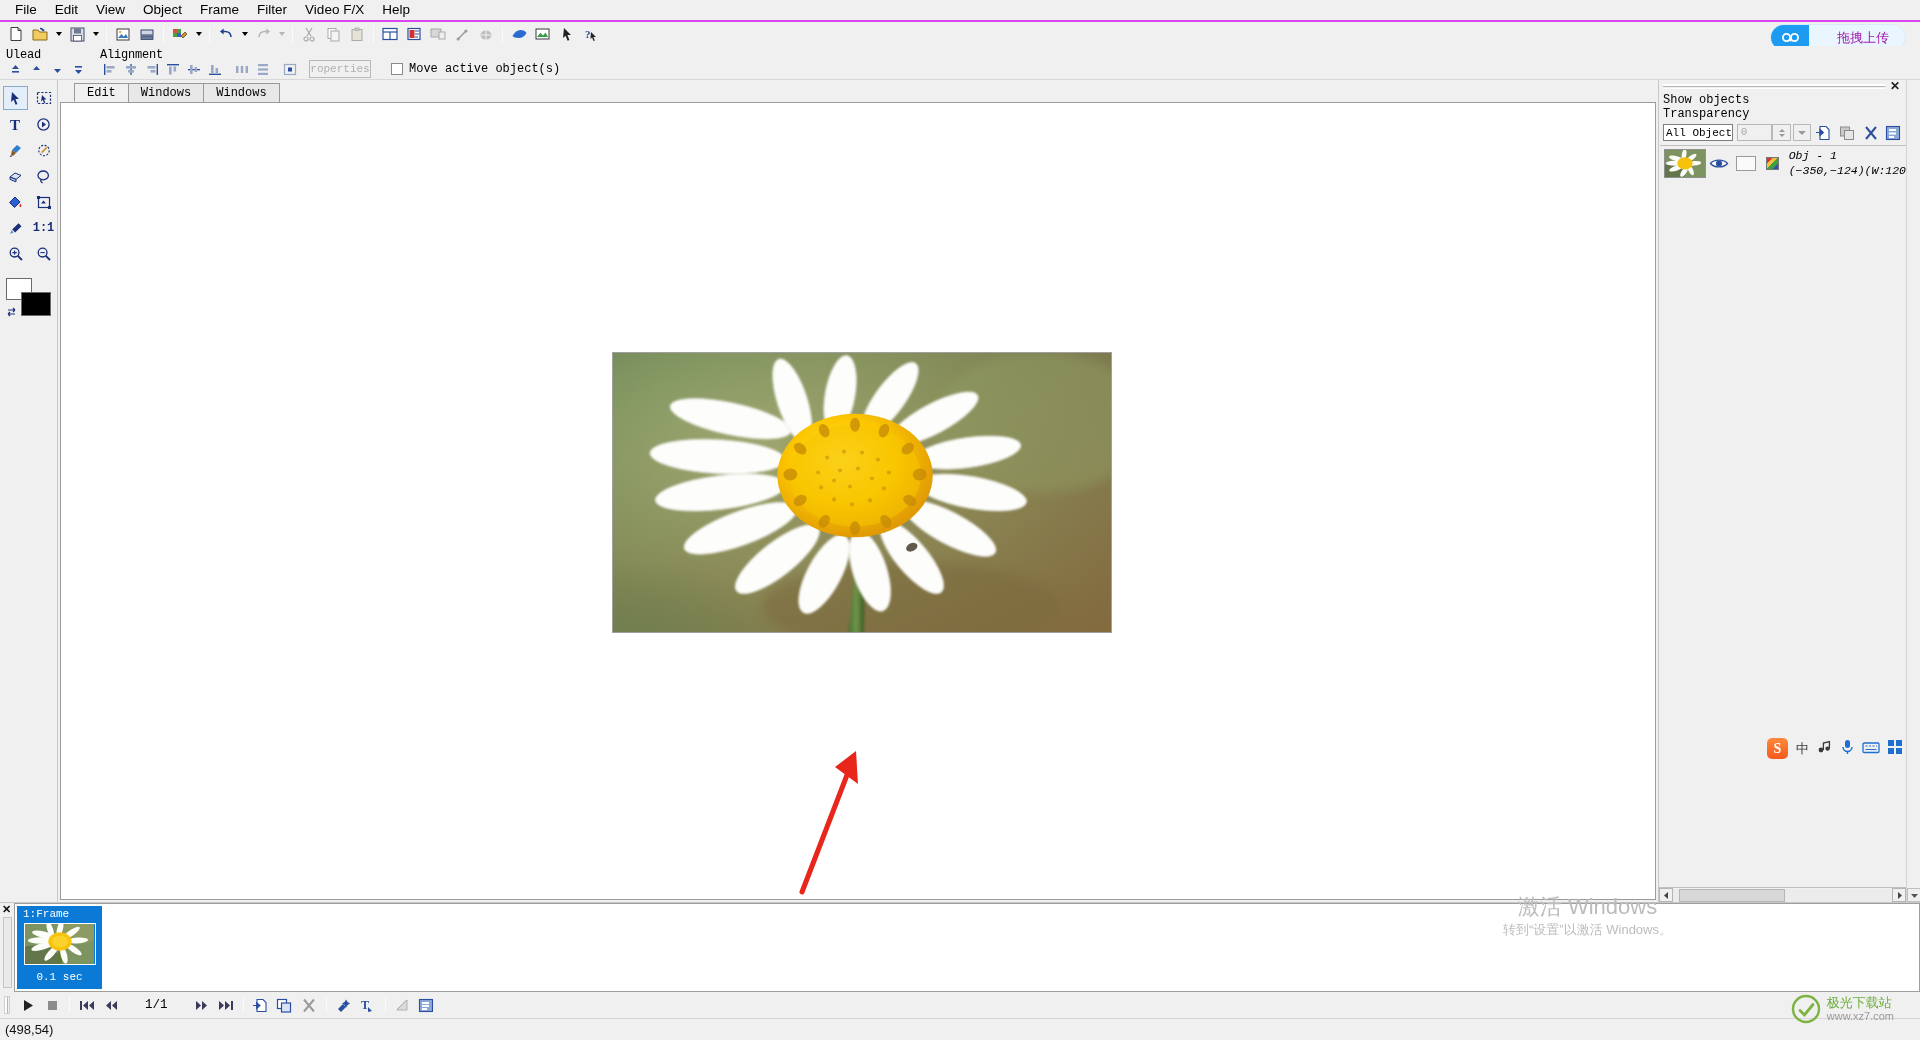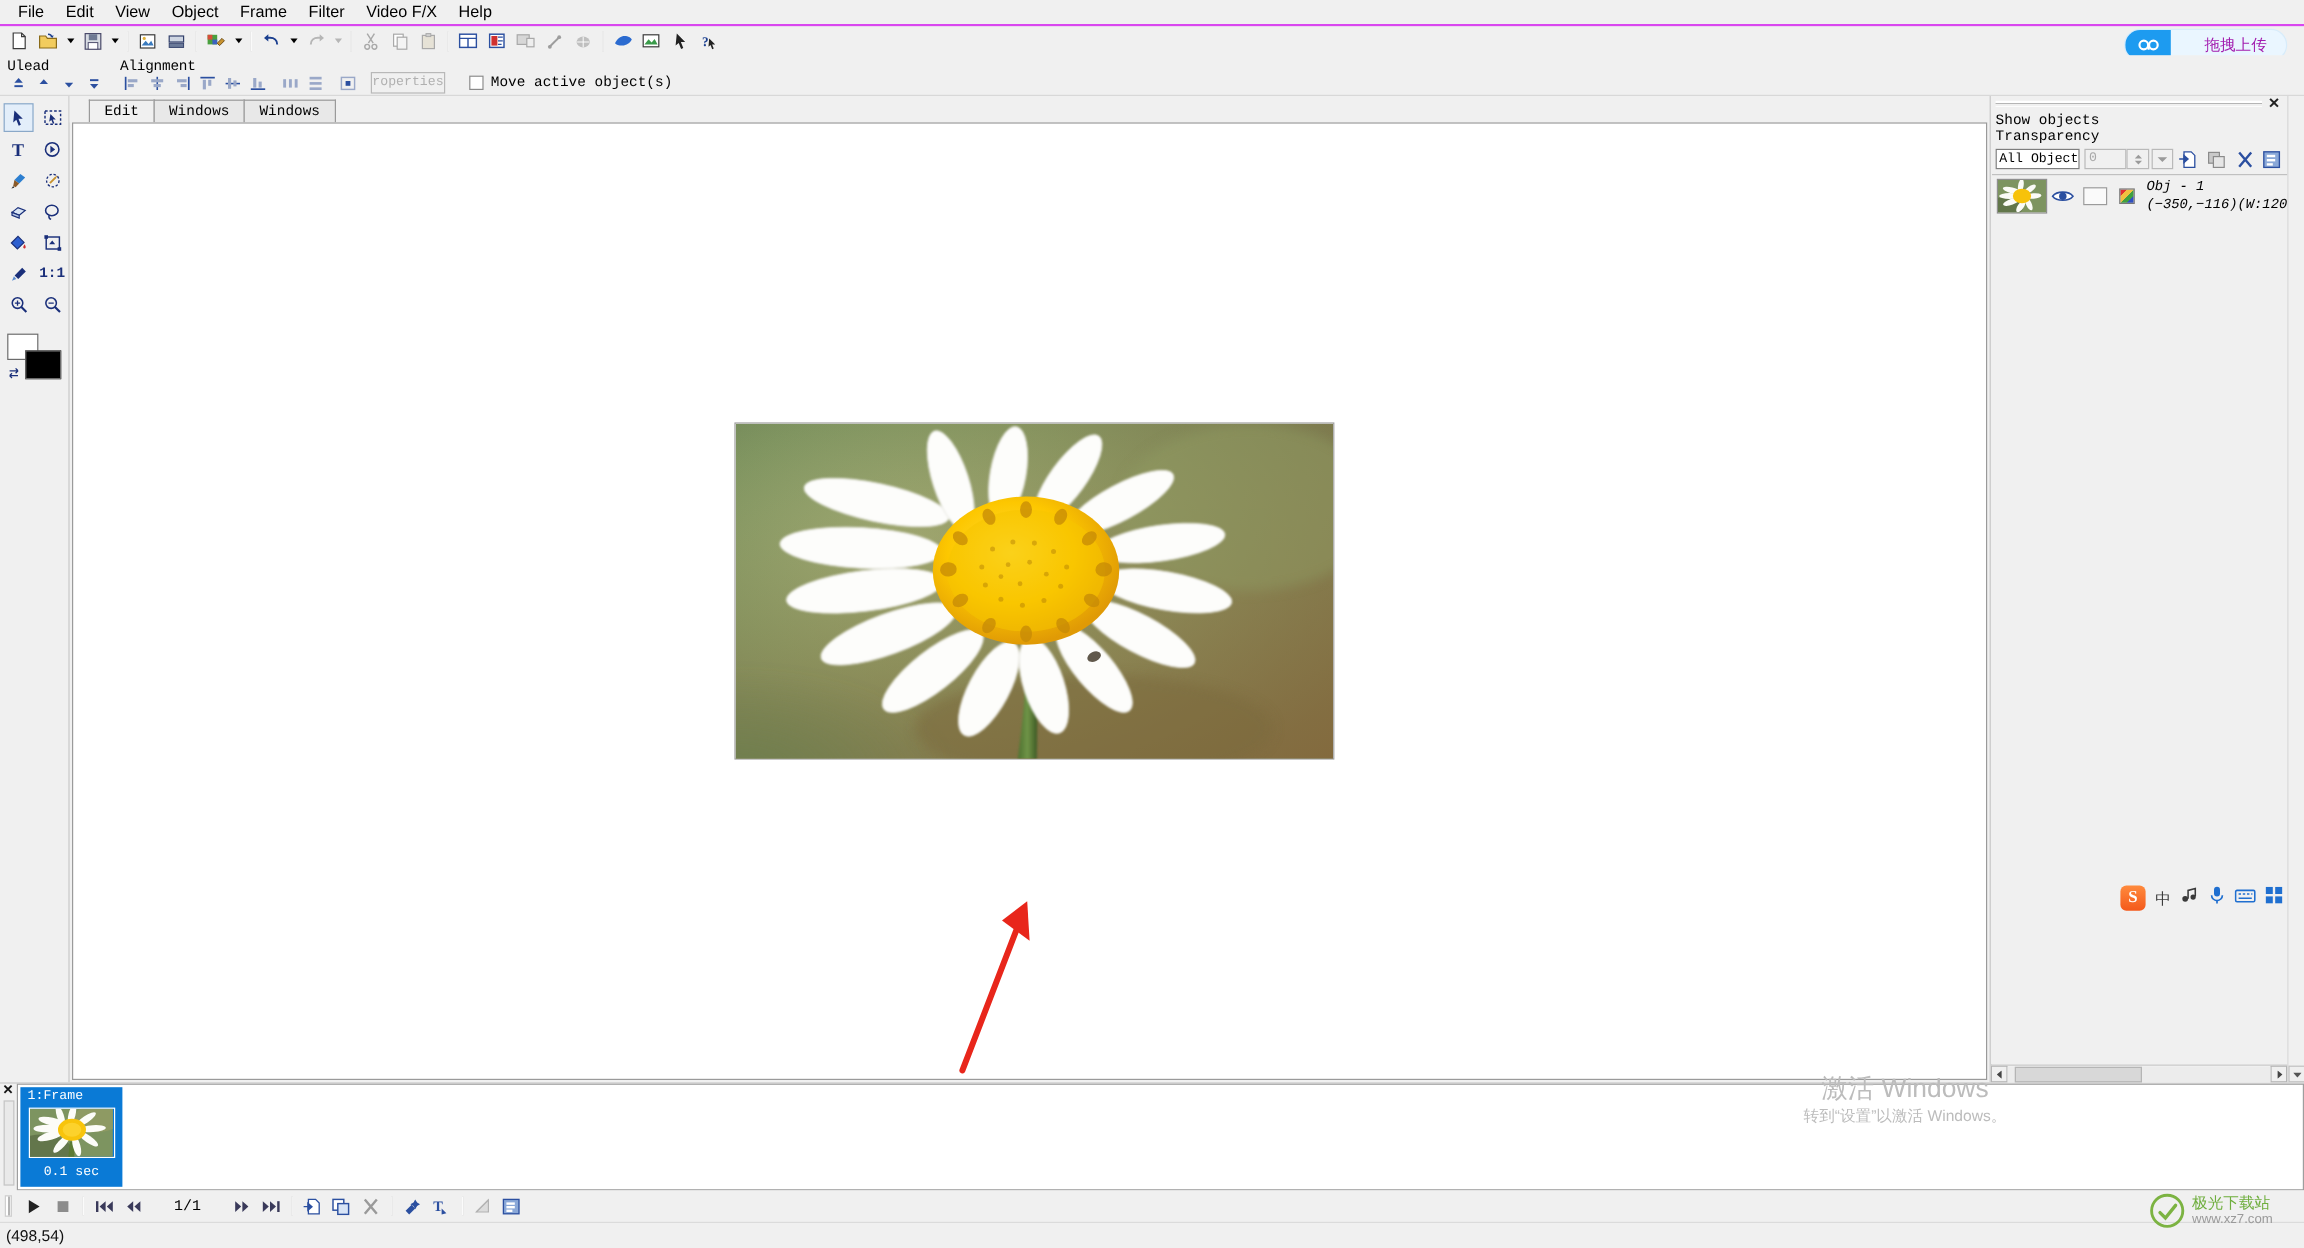--- a/index.html
+++ b/index.html
@@ -996,21 +996,21 @@
           <div class="obj-eye">
             <svg width="20" height="13" viewBox="0 0 20 13">
                 <path d="M1.5 6.5C5 2 15 2 18.5 6.5 15 11 5 11 1.5 6.5z" fill="#fff" stroke="#2b4fa0" stroke-width="1.3"></path>
                 <circle cx="10" cy="6.5" r="3.1" fill="#2b4fa0"></circle>
               </svg>
           </div>
           <div class="obj-chk"></div>
           <div class="obj-colorbox"></div>
           <div>
             <div class="obj-txt">Obj - 1</div>
-            <div class="obj-txt">(−350,−116)(W:120</div>
+            <div class="obj-txt">(−350,−124)(W:120</div>
           </div>
         </div>
 
         <div class="ime-bar">
           <div class="ime-s">S</div>
           <div class="ime-t">中</div>
           <div>
             <svg width="16" height="14" viewBox="0 0 16 14">
                 <circle cx="4" cy="10" r="2.4" fill="#3a3a3a"></circle>
                 <path d="M6.4 10V3l6-1.5V8" stroke="#3a3a3a" stroke-width="1.3" fill="none"></path>

